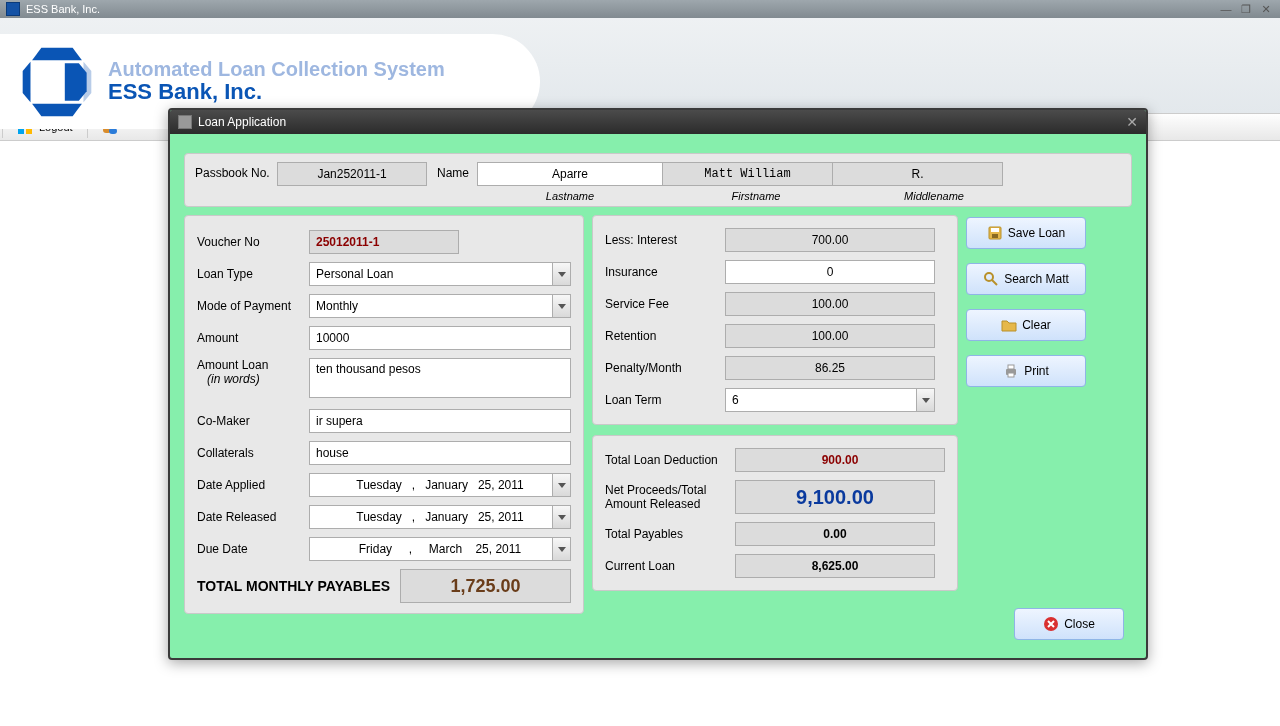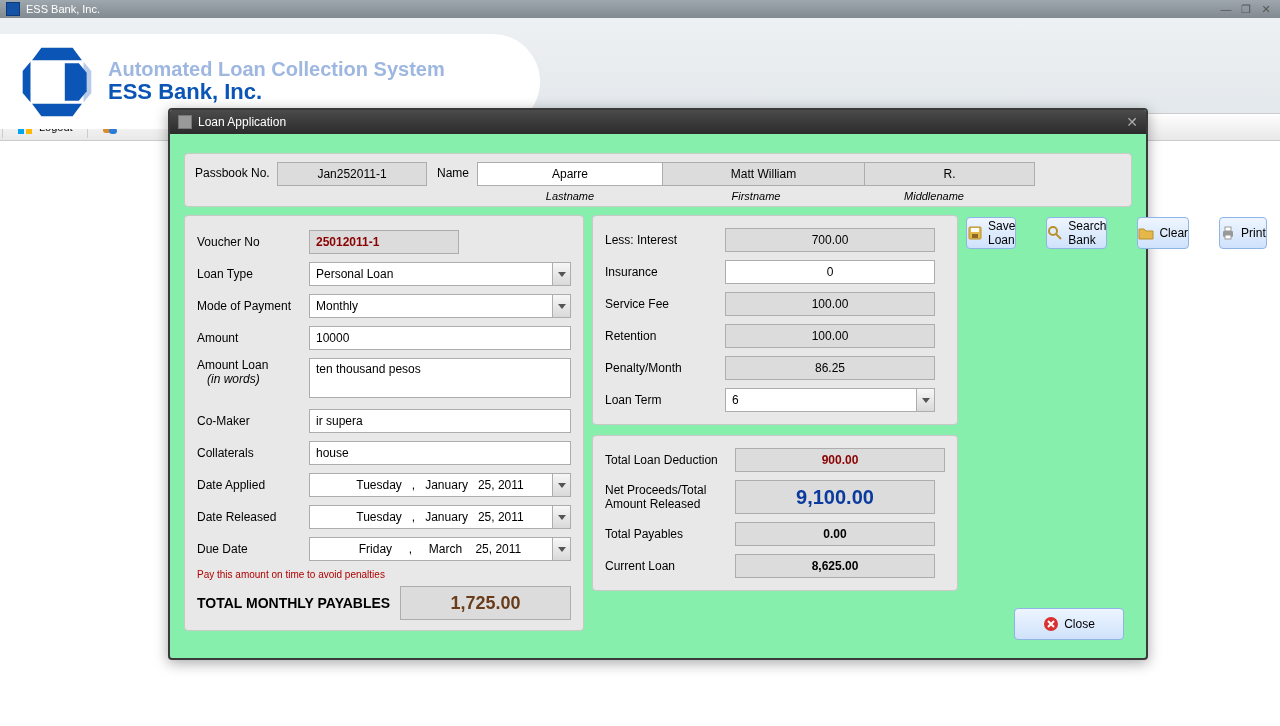--- a/index.html
+++ b/index.html
@@ -32,21 +32,21 @@
 .modal-body{padding:19px 14px;}
 .hdr-panel{border:1px solid #c9c9c9;border-radius:4px;background:#e8e8e8;height:54px;display:flex;align-items:flex-start;padding:8px 10px;font-size:12px;}
 .ro-box{height:24px;background:#dcdcdc;border:1px solid #adadad;display:flex;align-items:center;justify-content:center;font-size:12px;}
 .wh-box{height:24px;background:#fff;border:1px solid #adadad;display:flex;align-items:center;justify-content:center;font-size:12px;}
 .sublabel{font-size:11px;font-style:italic;text-align:center;margin-top:4px;}
 
 .cols{display:flex;margin-top:8px;gap:8px;}
 .panelL{width:400px;border:1px solid #c9c9c9;border-radius:4px;background:#e8e8e8;padding:14px 12px 10px;}
 .panelR-wrap{width:366px;display:flex;flex-direction:column;gap:10px;}
 .panelR{border:1px solid #c9c9c9;border-radius:4px;background:#e8e8e8;padding:12px 12px;}
-.btn-col{width:120px;display:flex;flex-direction:row;gap:30px;padding-top:2px;}
+.btn-col{width:120px;display:flex;flex-direction:column;gap:14px;padding-top:2px;}
 
 .row{display:flex;align-items:center;margin-bottom:8px;font-size:12px;}
 .row .lbl{width:112px;}
 .row .fld{flex:1;}
 .txt{height:24px;background:#fff;border:1px solid #adadad;padding:0 6px;font-size:12px;width:100%;}
 .combo{position:relative;}
 .combo-btn{position:absolute;right:1px;top:1px;width:18px;height:22px;background:linear-gradient(to bottom,#f7f7f7,#d9d9d9);border-left:1px solid #adadad;display:flex;align-items:center;justify-content:center;}
 .tri{width:0;height:0;border-left:4px solid transparent;border-right:4px solid transparent;border-top:5px solid #555;}
 
 .rowR{display:flex;align-items:center;margin-bottom:8px;font-size:12px;}
@@ -134,21 +134,21 @@
 
   <div class="modal-body">
 
     <div class="hdr-panel">
       <span style="width:82px;padding-top:4px;">Passbook No.</span>
       <div class="ro-box" style="width:150px;">Jan252011-1</div>
       <span style="width:50px;text-align:right;padding-right:8px;padding-top:4px;">Name</span>
       <div style="display:flex;flex-direction:column;">
         <div style="display:flex;">
           <div class="wh-box" style="width:186px;">Aparre</div>
-          <div class="ro-box" style="width:202px;border-left:none;">Matt William</div>
+          <div class="ro-box" style="width:170px;border-left:none;font-family:Liberation Mono, monospace;">Matt William</div>
           <div class="ro-box" style="width:170px;border-left:none;">R.</div>
         </div>
         <div style="display:flex;">
           <div class="sublabel" style="width:186px;">Lastname</div>
           <div class="sublabel" style="width:186px;">Firstname</div>
           <div class="sublabel" style="width:170px;">Middlename</div>
         </div>
       </div>
     </div>
 
@@ -216,21 +216,20 @@
         </div>
         <div class="row">
           <span class="lbl">Due Date</span>
           <div class="fld combo">
             <input class="txt" style="text-align: center;" value="Friday     ,     March    25, 2011">
             <div class="combo-btn">
                 <div class="tri"></div>
               </div>
           </div>
         </div>
-        <div class="warn">Pay this amount on time to avoid penalties</div>
         <div class="tmp-row">
           <span class="tmp-label">TOTAL MONTHLY PAYABLES</span>
           <div class="tmp-box">1,725.00</div>
         </div>
       </div>
 
       <div class="panelR-wrap">
         <div class="panelR">
           <div class="rowR">
               <span class="lbl">Less: Interest</span>
@@ -290,21 +289,21 @@
                 <rect x="4" y="3" width="8" height="4" fill="#fff"></rect>
                 <rect x="5" y="9" width="6" height="4" fill="#8a6a22"></rect>
               </svg></span>
           <span>Save Loan</span>
         </div>
         <div class="action-btn">
           <span class="ico"><svg viewBox="0 0 16 16" width="16" height="16">
                 <circle cx="6" cy="6" r="4" fill="none" stroke="#b8902a" stroke-width="2"></circle>
                 <line x1="9" y1="9" x2="14" y2="14" stroke="#b8902a" stroke-width="2"></line>
               </svg></span>
-          <span>Search Bank</span>
+          <span>Search Matt</span>
         </div>
         <div class="action-btn">
           <span class="ico"><svg viewBox="0 0 16 16" width="16" height="16">
                 <path d="M1 4 h5 l2 2 h7 v8 h-14 z" fill="#e6b84a" stroke="#b8902a"></path>
               </svg></span>
           <span>Clear</span>
         </div>
         <div class="action-btn">
           <span class="ico"><svg viewBox="0 0 16 16" width="16" height="16">
                 <rect x="3" y="6" width="10" height="6" fill="#999" rx="1"></rect>

